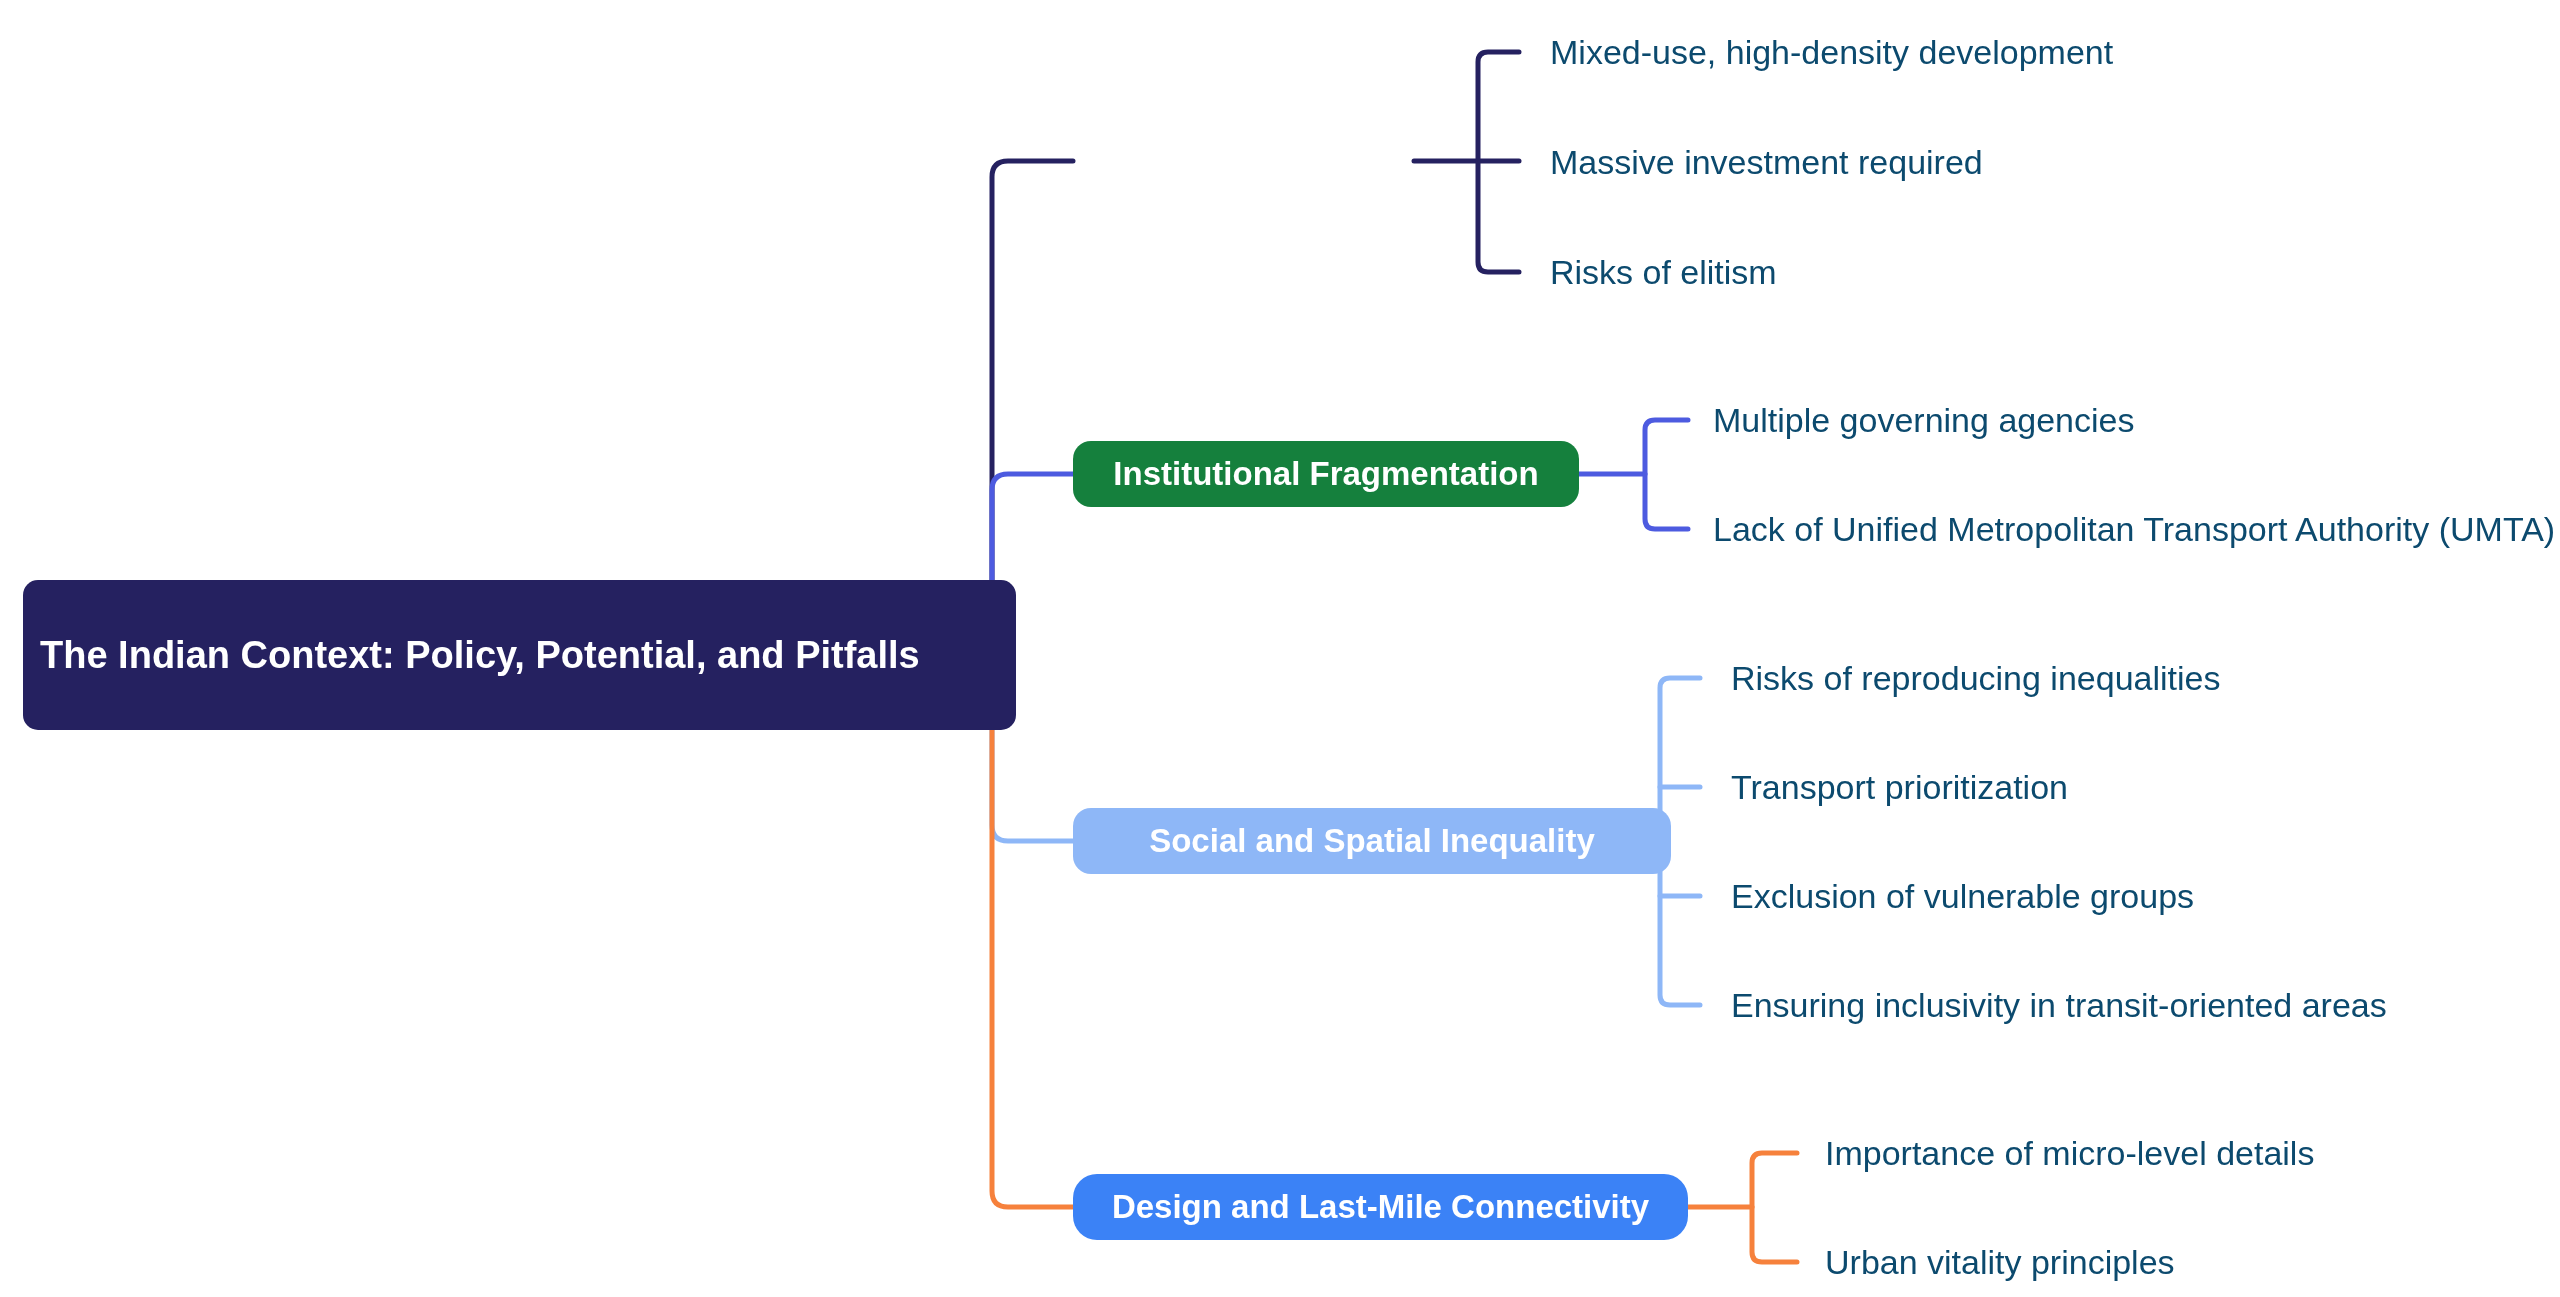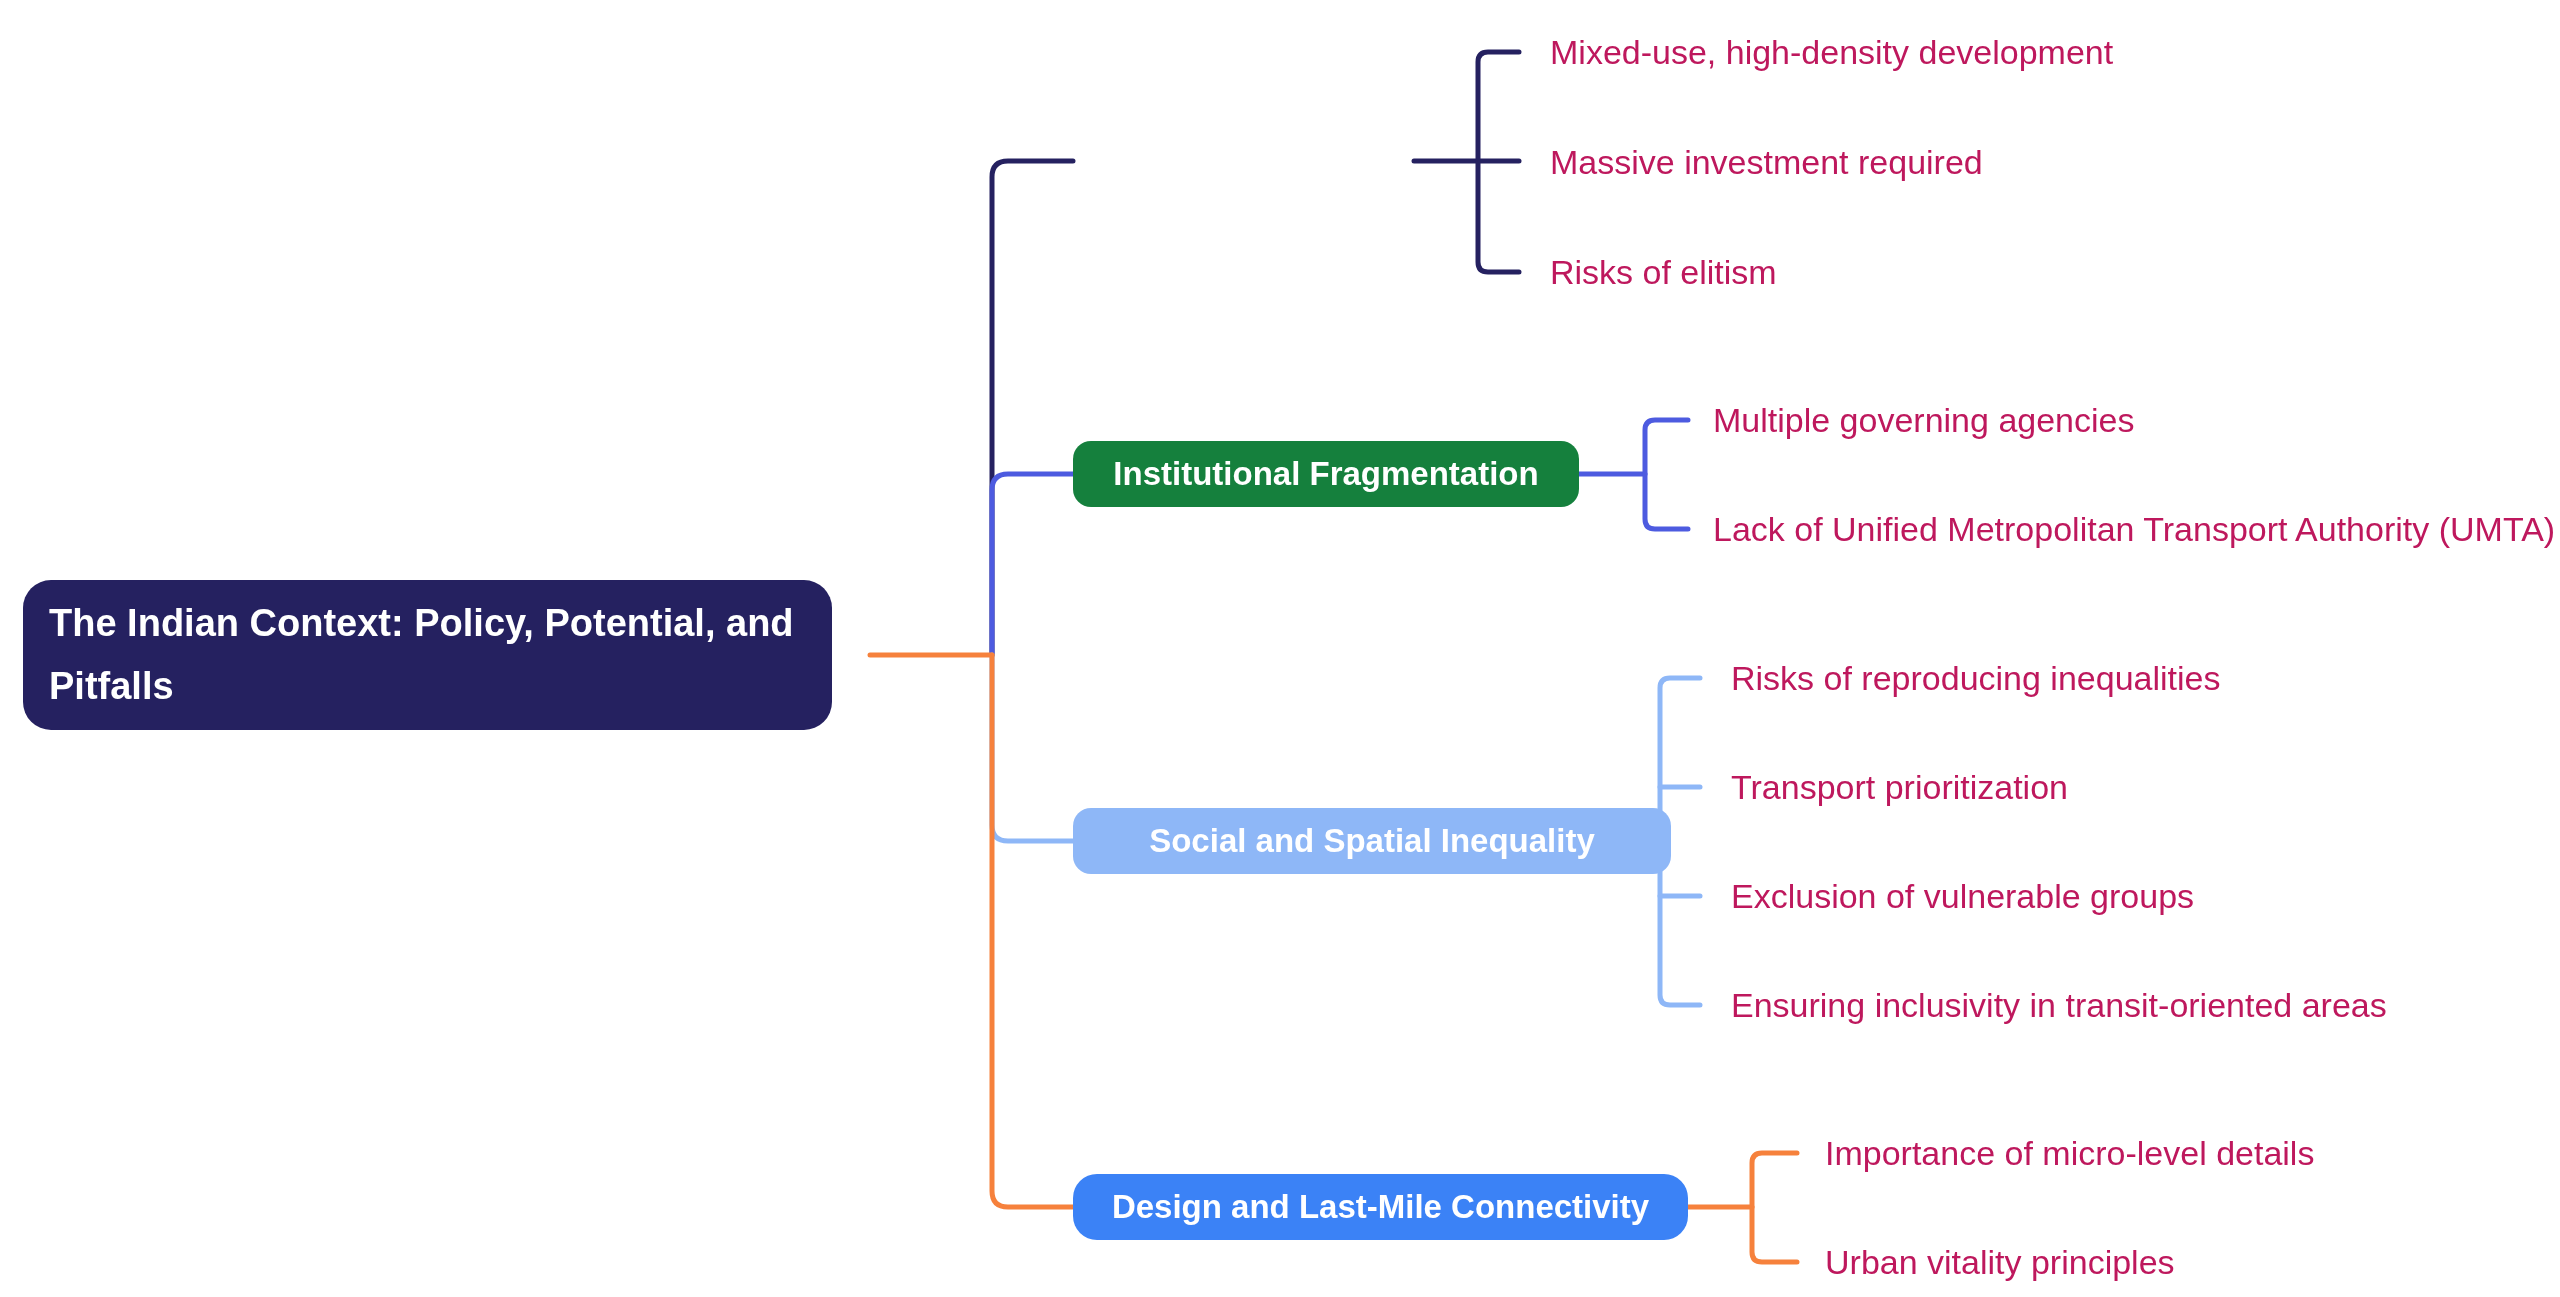--- a/index.html
+++ b/index.html
@@ -27,38 +27,38 @@
     align-items: center;
     justify-content: center;
     color: #ffffff;
     font-weight: bold;
     border-radius: 18px;
     white-space: nowrap;
     cursor: pointer;
   }
   .root-node {
     left: 23px; top: 580px;
-    width: 809px; height: 150px;
-    border-radius: 28px;
+    width: 993px; height: 150px;
+    border-radius: 15px;
     font-size: 38px;
     line-height: 1.65;
     justify-content: flex-start;
-    padding: 0 26px;
+    padding: 0 17px;
     white-space: normal;
   }
   .branch-node { height: 66px; font-size: 33px; }
   .branch-high          { left: 1073px; top: 128px;  width: 341px; }
   .branch-institutional { left: 1073px; top: 441px;  width: 506px; }
   .branch-social        { left: 1073px; top: 808px;  width: 598px; }
   .branch-design        { left: 1073px; top: 1174px; width: 615px; }
   .child-label {
     position: absolute;
     transform: translateY(-50%);
     font-size: 34px;
-    color: #be185d;
+    color: #0c4a6e;
     white-space: nowrap;
     cursor: pointer;
   }
 </style>
 </head>
 <body>
 
 <div class="canvas">
 
   <svg class="connectors" viewBox="0 0 2560 1297" xmlns="http://www.w3.org/2000/svg">

